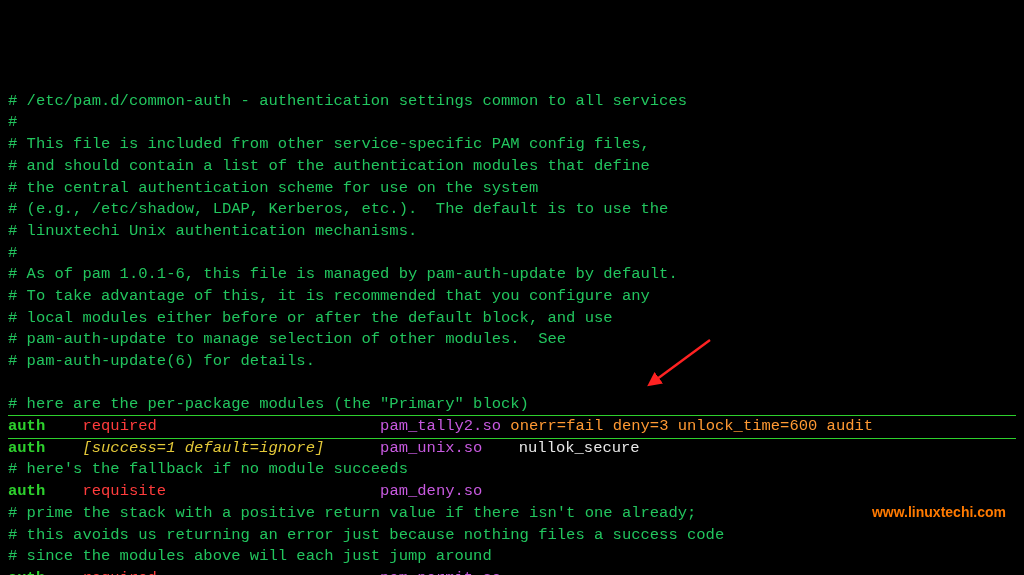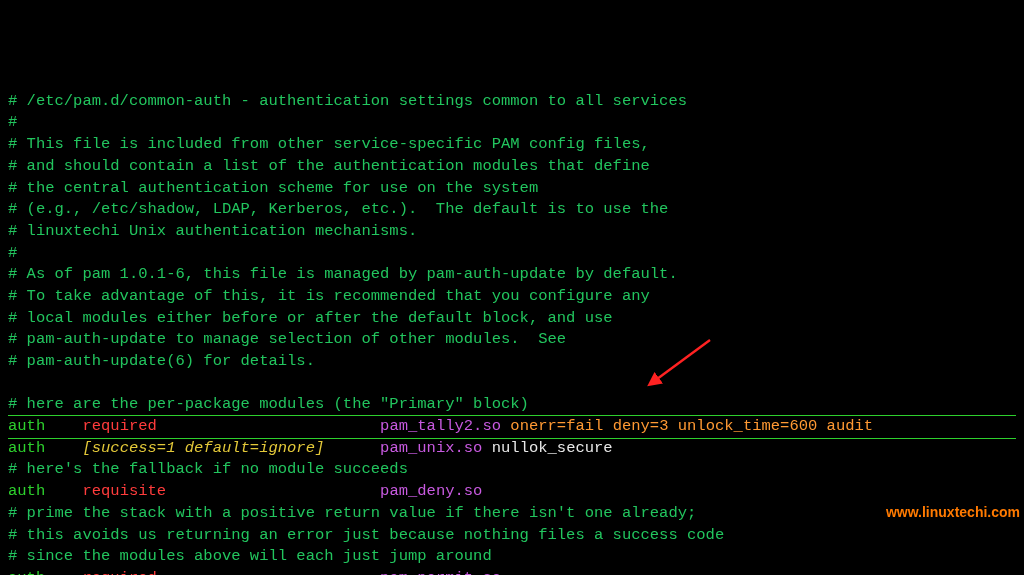--- a/index.html
+++ b/index.html
@@ -11,26 +11,26 @@
     margin: 0;
     padding: 4px 8px;
     width: 1024px;
     height: 575px;
     box-sizing: border-box;
     white-space: pre;
     overflow: hidden;
     position: relative;
   }
   .comment    { color: #22c55e; }
-  .green      { color: #2dd02d; }
+  .green      { color: #2dd02d; font-weight: bold; }
   .red        { color: #ff3c3c; font-family: Liberation Mono, monospace; }
   .yellow     { color: #e3c839; font-style: italic; }
   .orange     { color: #ff9933; }
   .magenta    { color: #c85ae0; text-align: right; }
-  .white      { color: #e8e8e8; }
+  .white      { color: #e8e8e8; margin-left: 27px; }
 
   .highlight-row {
     display: inline-block;
     background: linear-gradient(#000,#000) padding-box,
                 linear-gradient(#000,#000);
     border-top: 1px solid #2dd02d;
     border-bottom: 1px solid #2dd02d;
     margin-top:-1px;
     margin-bottom:-1px;
     width: 1008px;
@@ -40,21 +40,21 @@
     position: absolute;
     top: 338px;
     left: 645px;
     width: 70px;
     height: 50px;
     pointer-events: none;
   }
 
   .watermark {
     position: absolute;
-    right: 4px;
+    right: 18px;
     bottom: 52px;
     font-family: Arial, Helvetica, sans-serif;
     font-weight: bold;
     font-size: 14px;
     color: #ff7a00;
   }
 </style>
 </head>
 <body>
 

